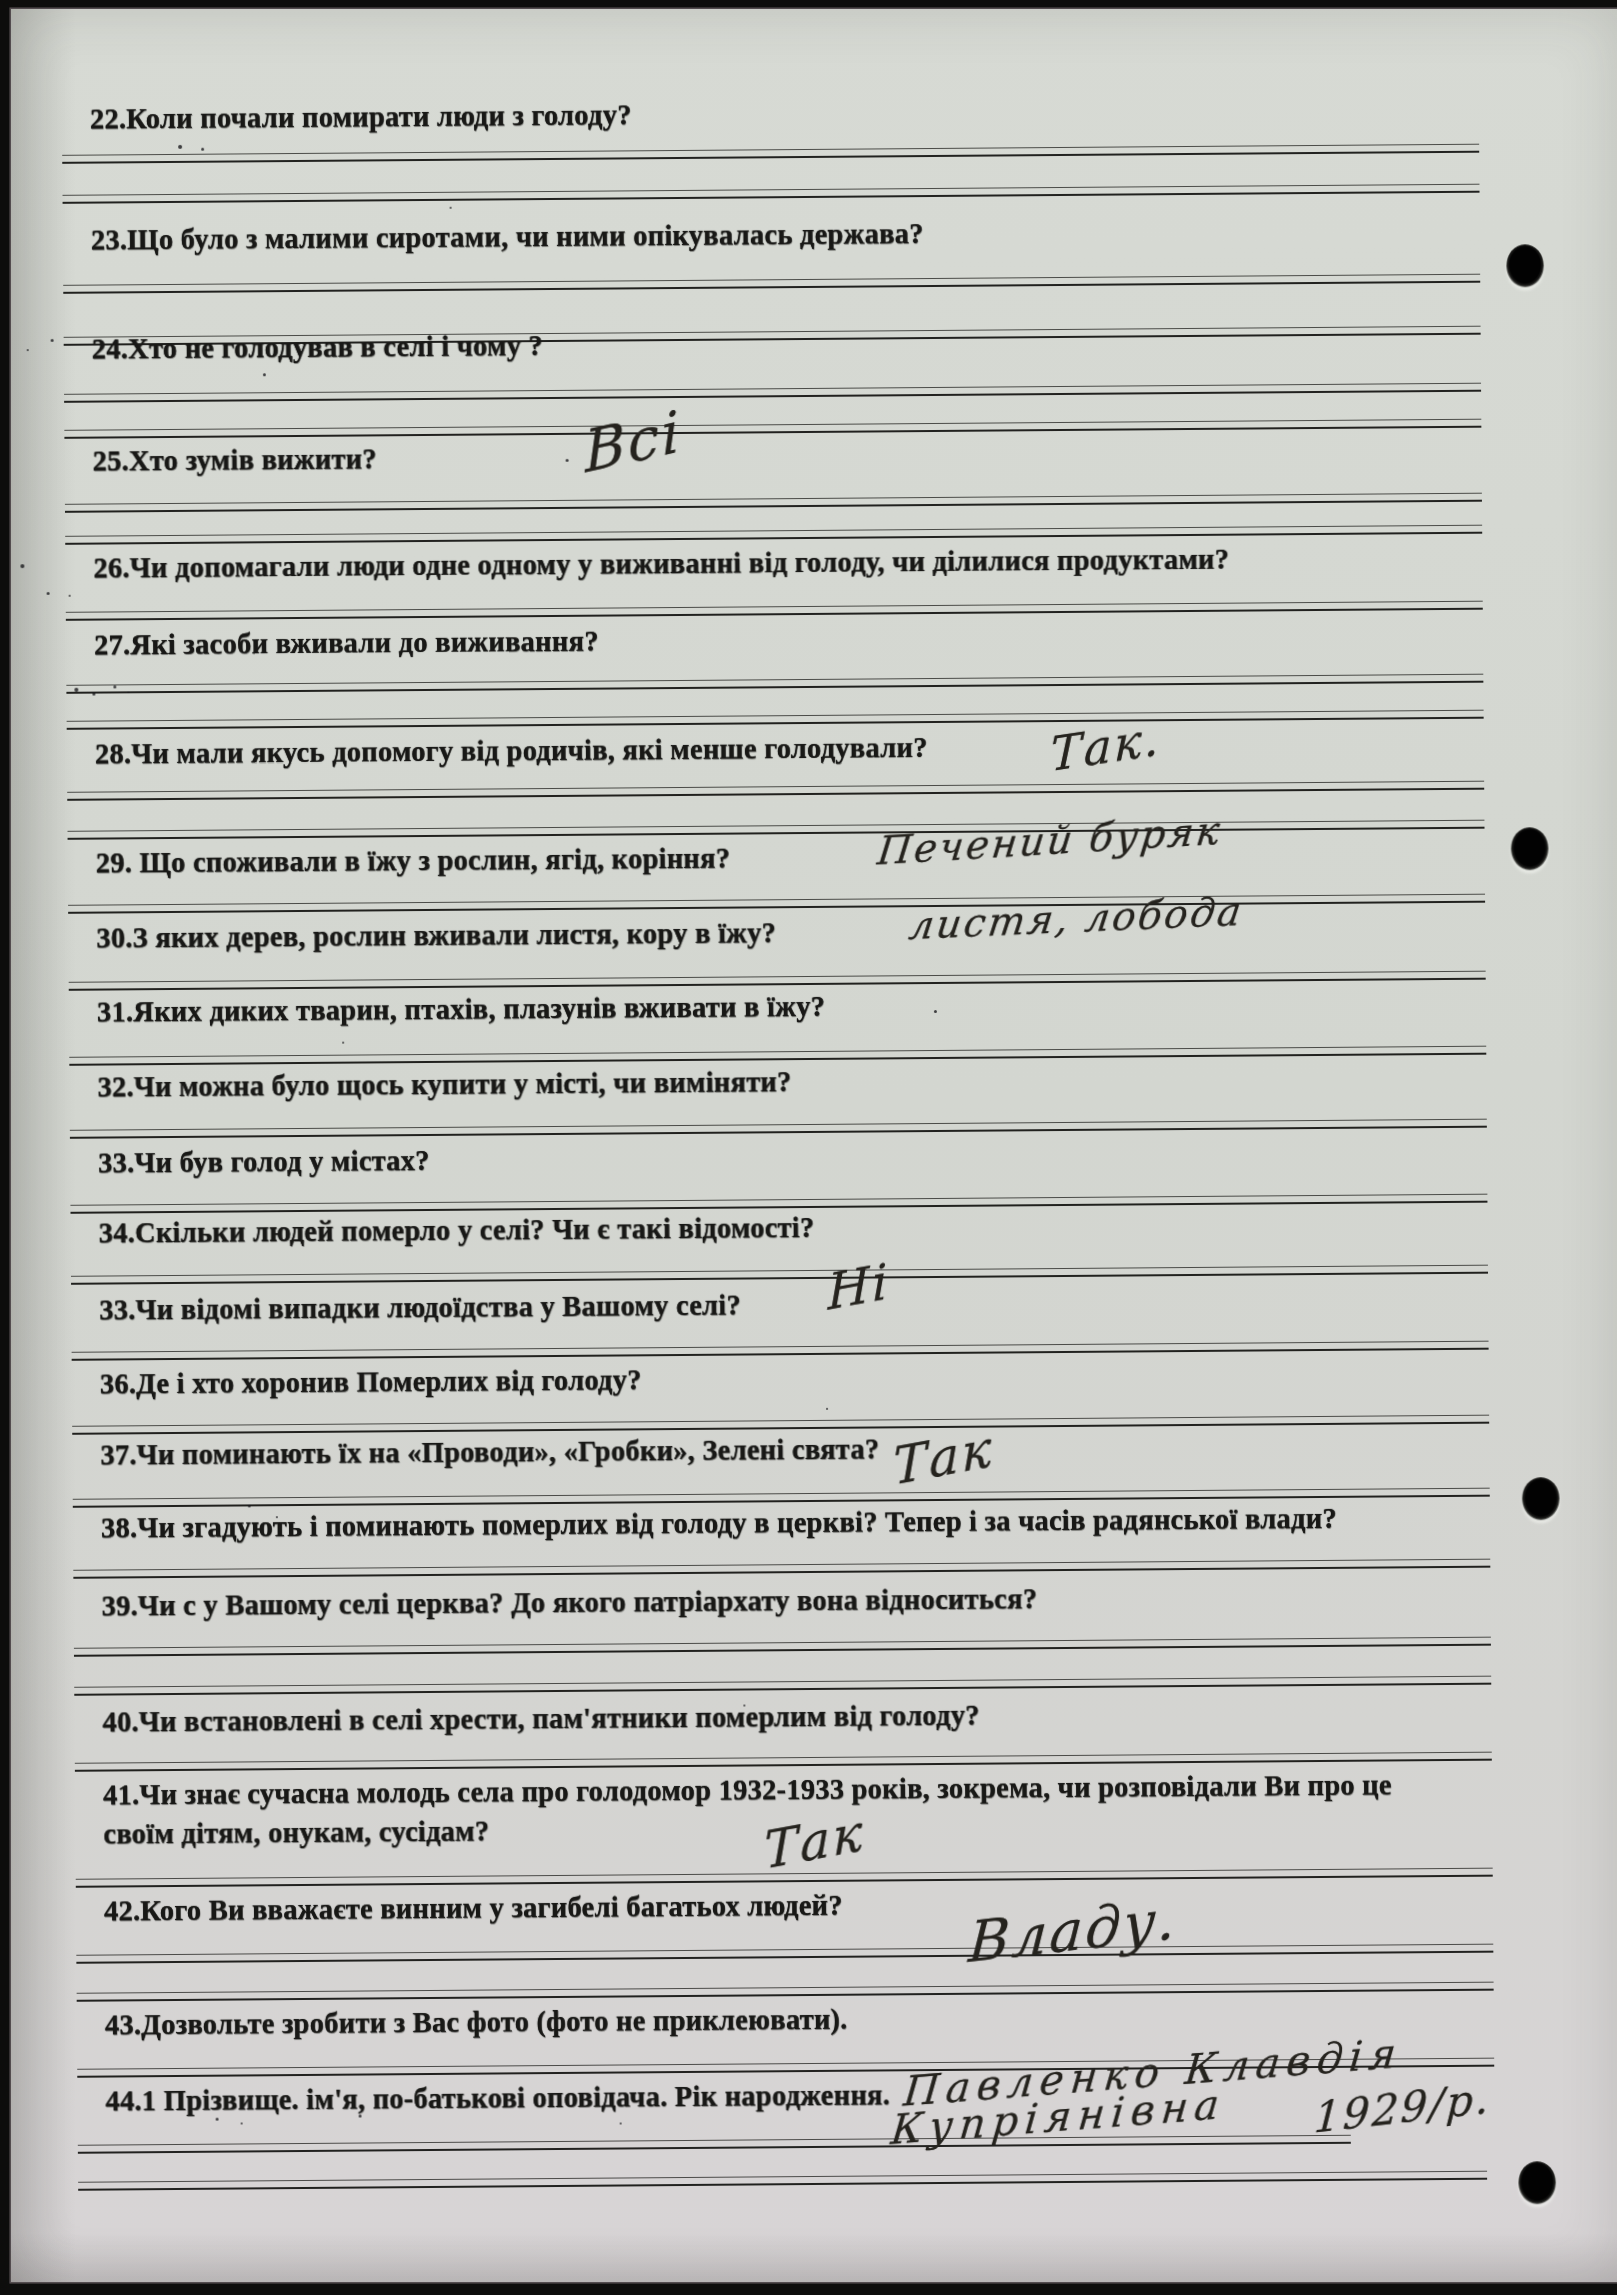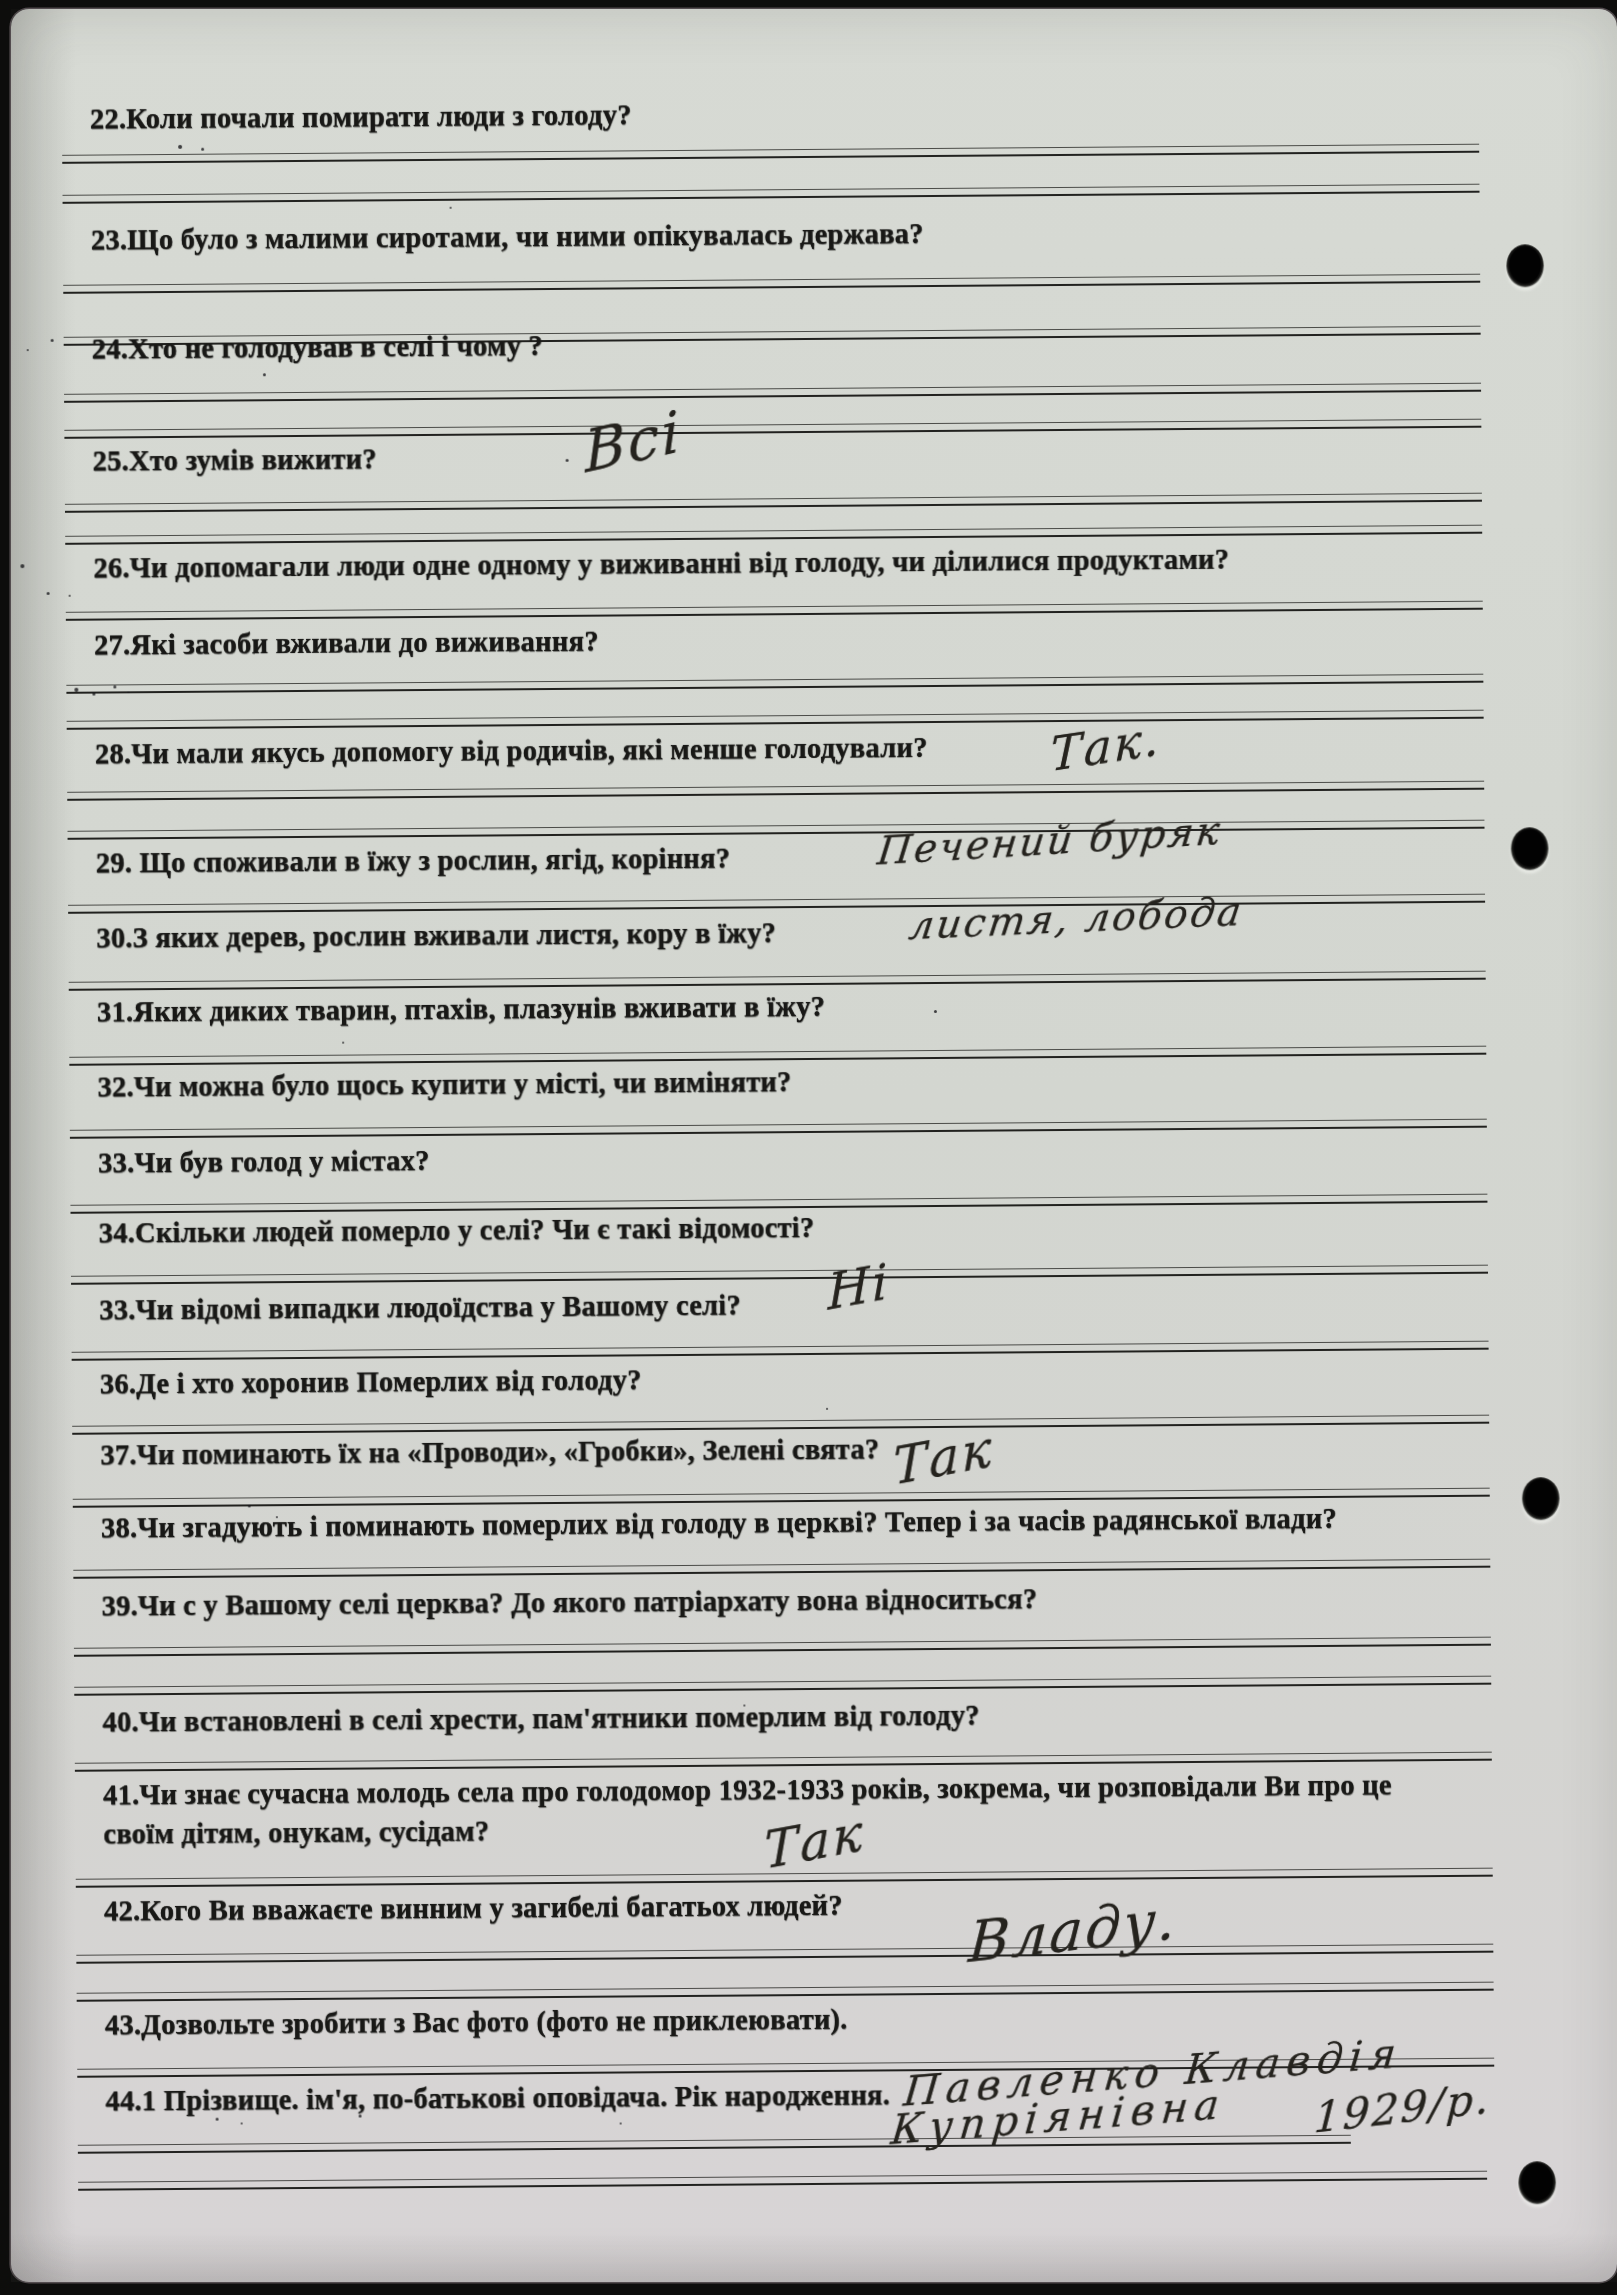--- a/index.html
+++ b/index.html
@@ -5,21 +5,20 @@
   html,body{margin:0;padding:0;}
   body{
     width:1617px;height:2295px;position:relative;overflow:hidden;
     background:#0d0d0c;
     font-family:"Liberation Serif","DejaVu Serif",serif;
   }
   .paper{
     position:absolute;left:10.6px;top:9px;right:0;bottom:13px;
     background:linear-gradient(178deg,#d7dad4 0%,#d3d6d0 48%,#d4d4d1 76%,#d8d4d6 100%);
     box-shadow:0 0 0 1.6px rgba(246,222,236,.30), inset 0 0 57px rgba(58,58,52,.16);
-    border-radius:18px;
   }
   .paper::before{
     content:'';position:absolute;left:0;top:0;bottom:0;width:65px;
     background:linear-gradient(90deg,rgba(40,40,36,.15),rgba(0,0,0,0));
   }
   .paper::after{
     content:'';position:absolute;left:0;right:0;bottom:0;height:49px;
     background:linear-gradient(0deg,rgba(50,48,46,.12),rgba(0,0,0,0));
   }
   .content{

